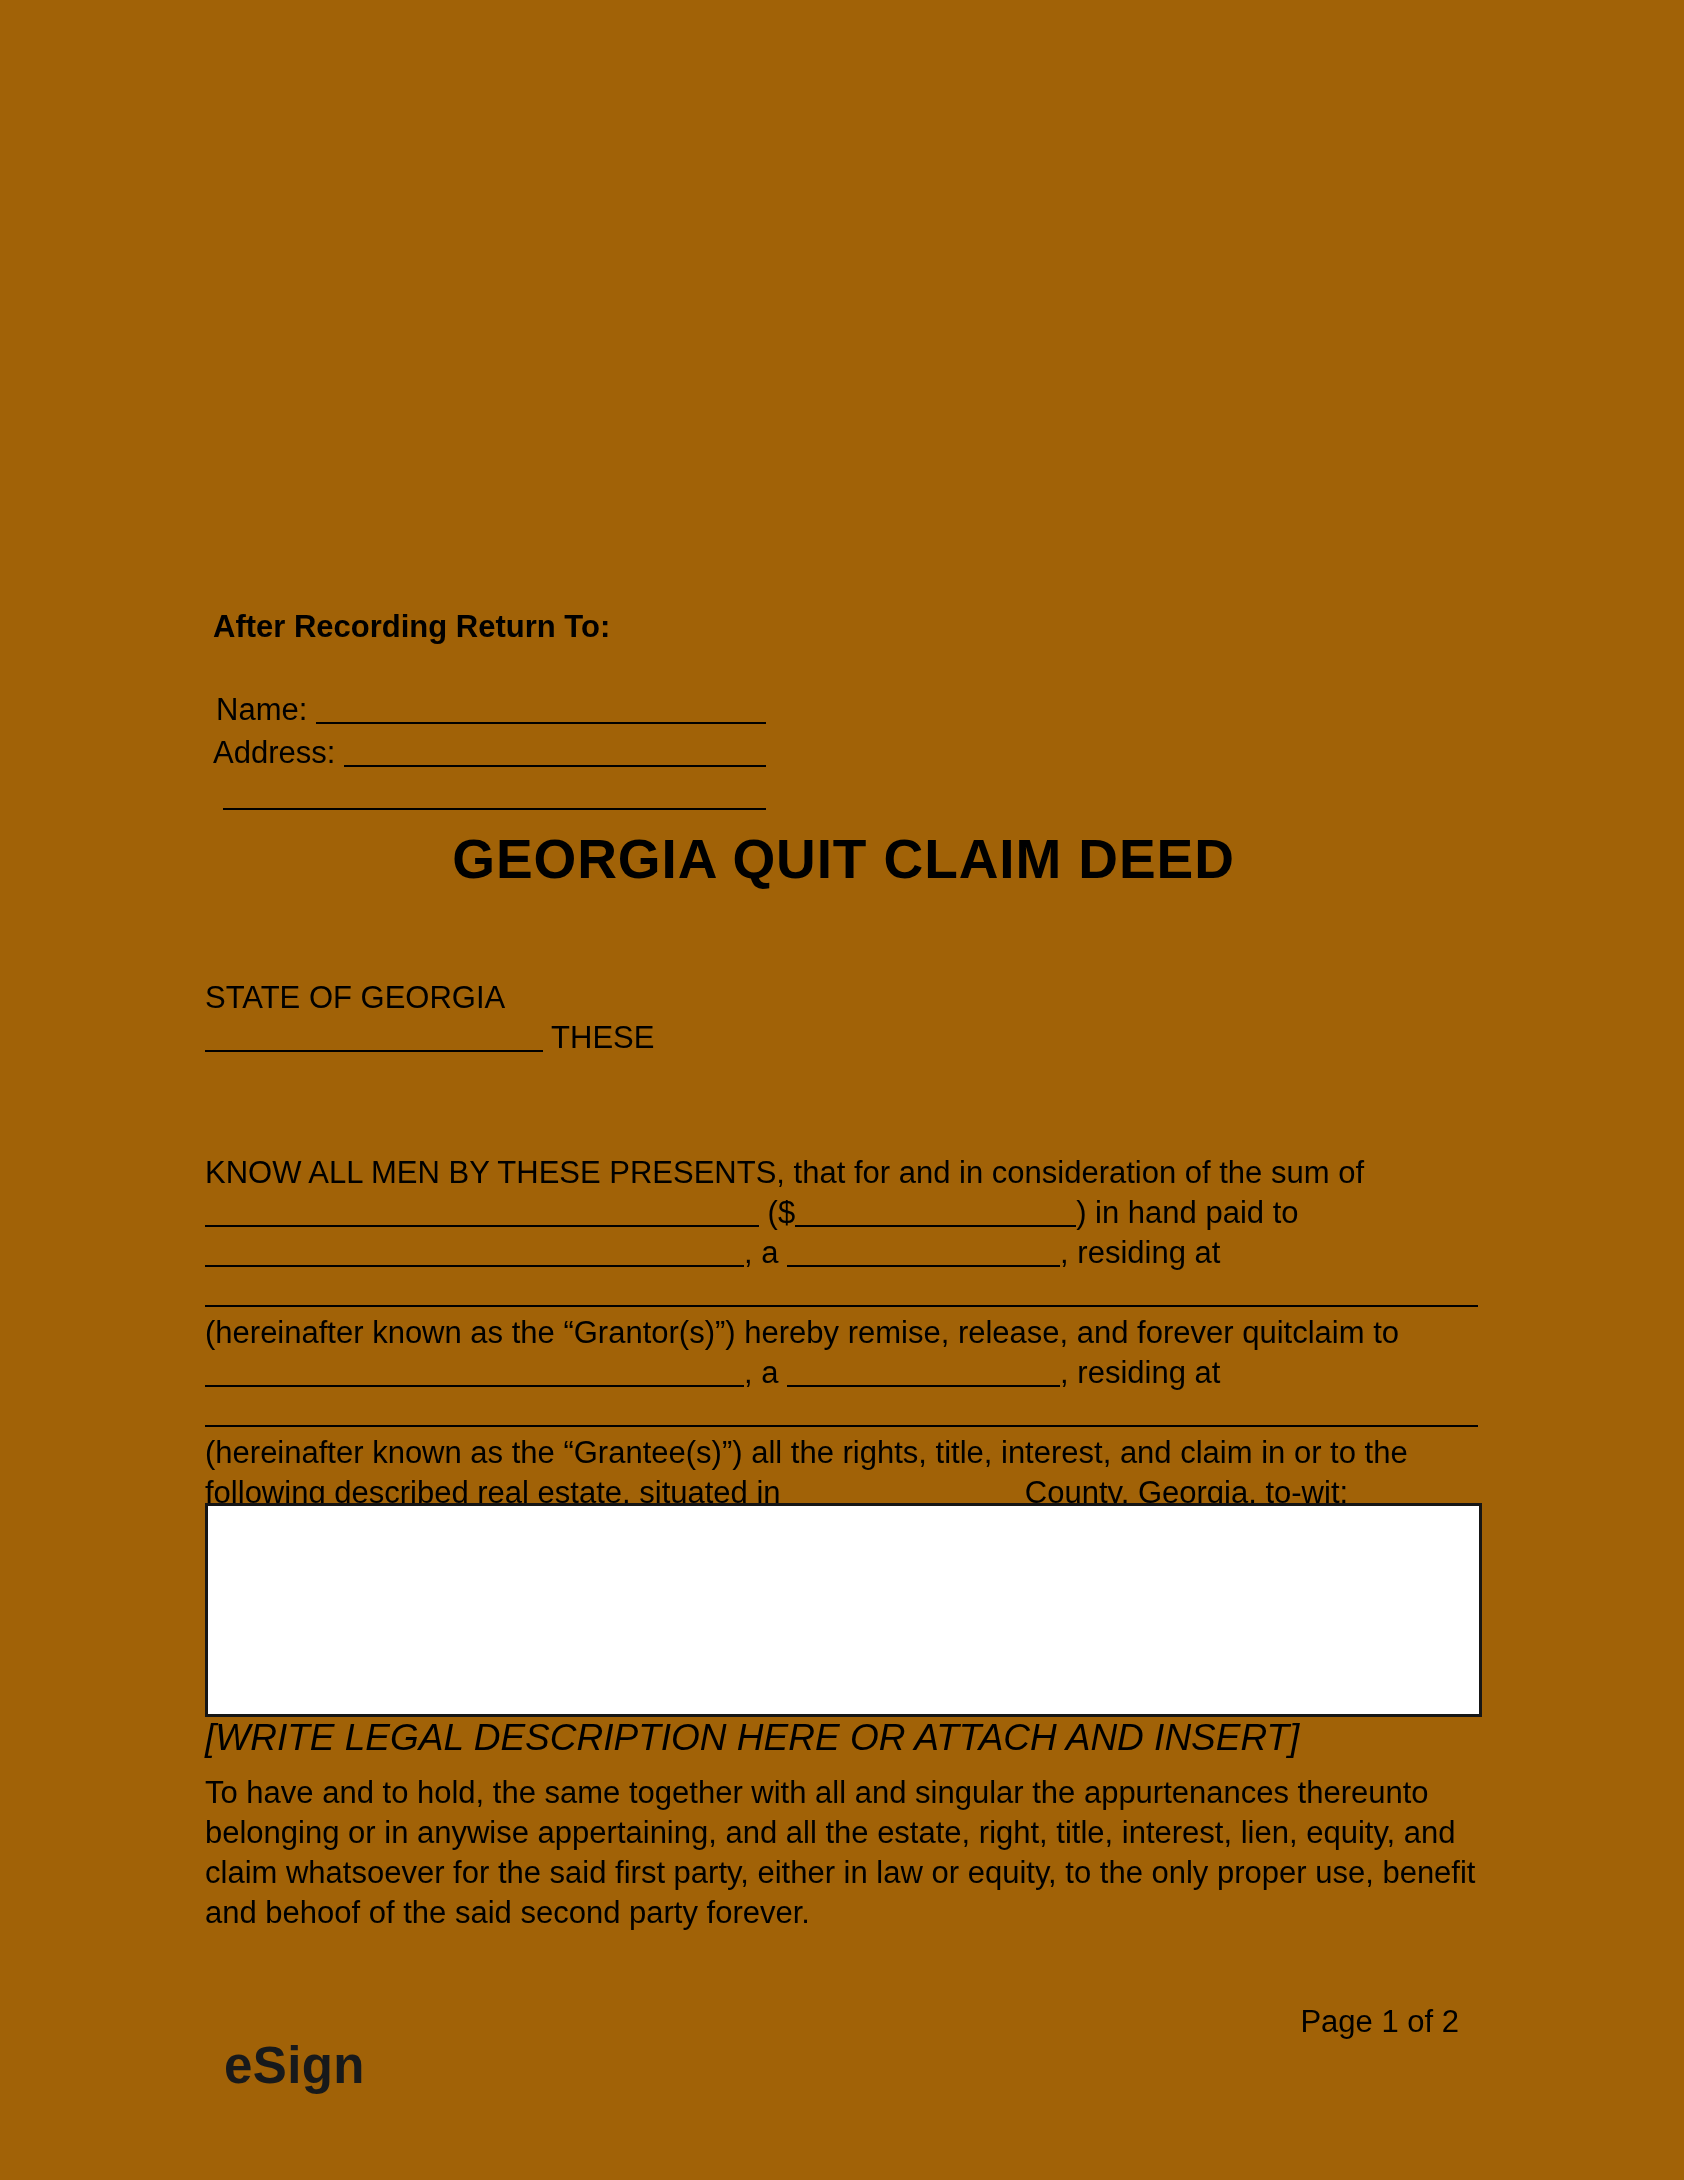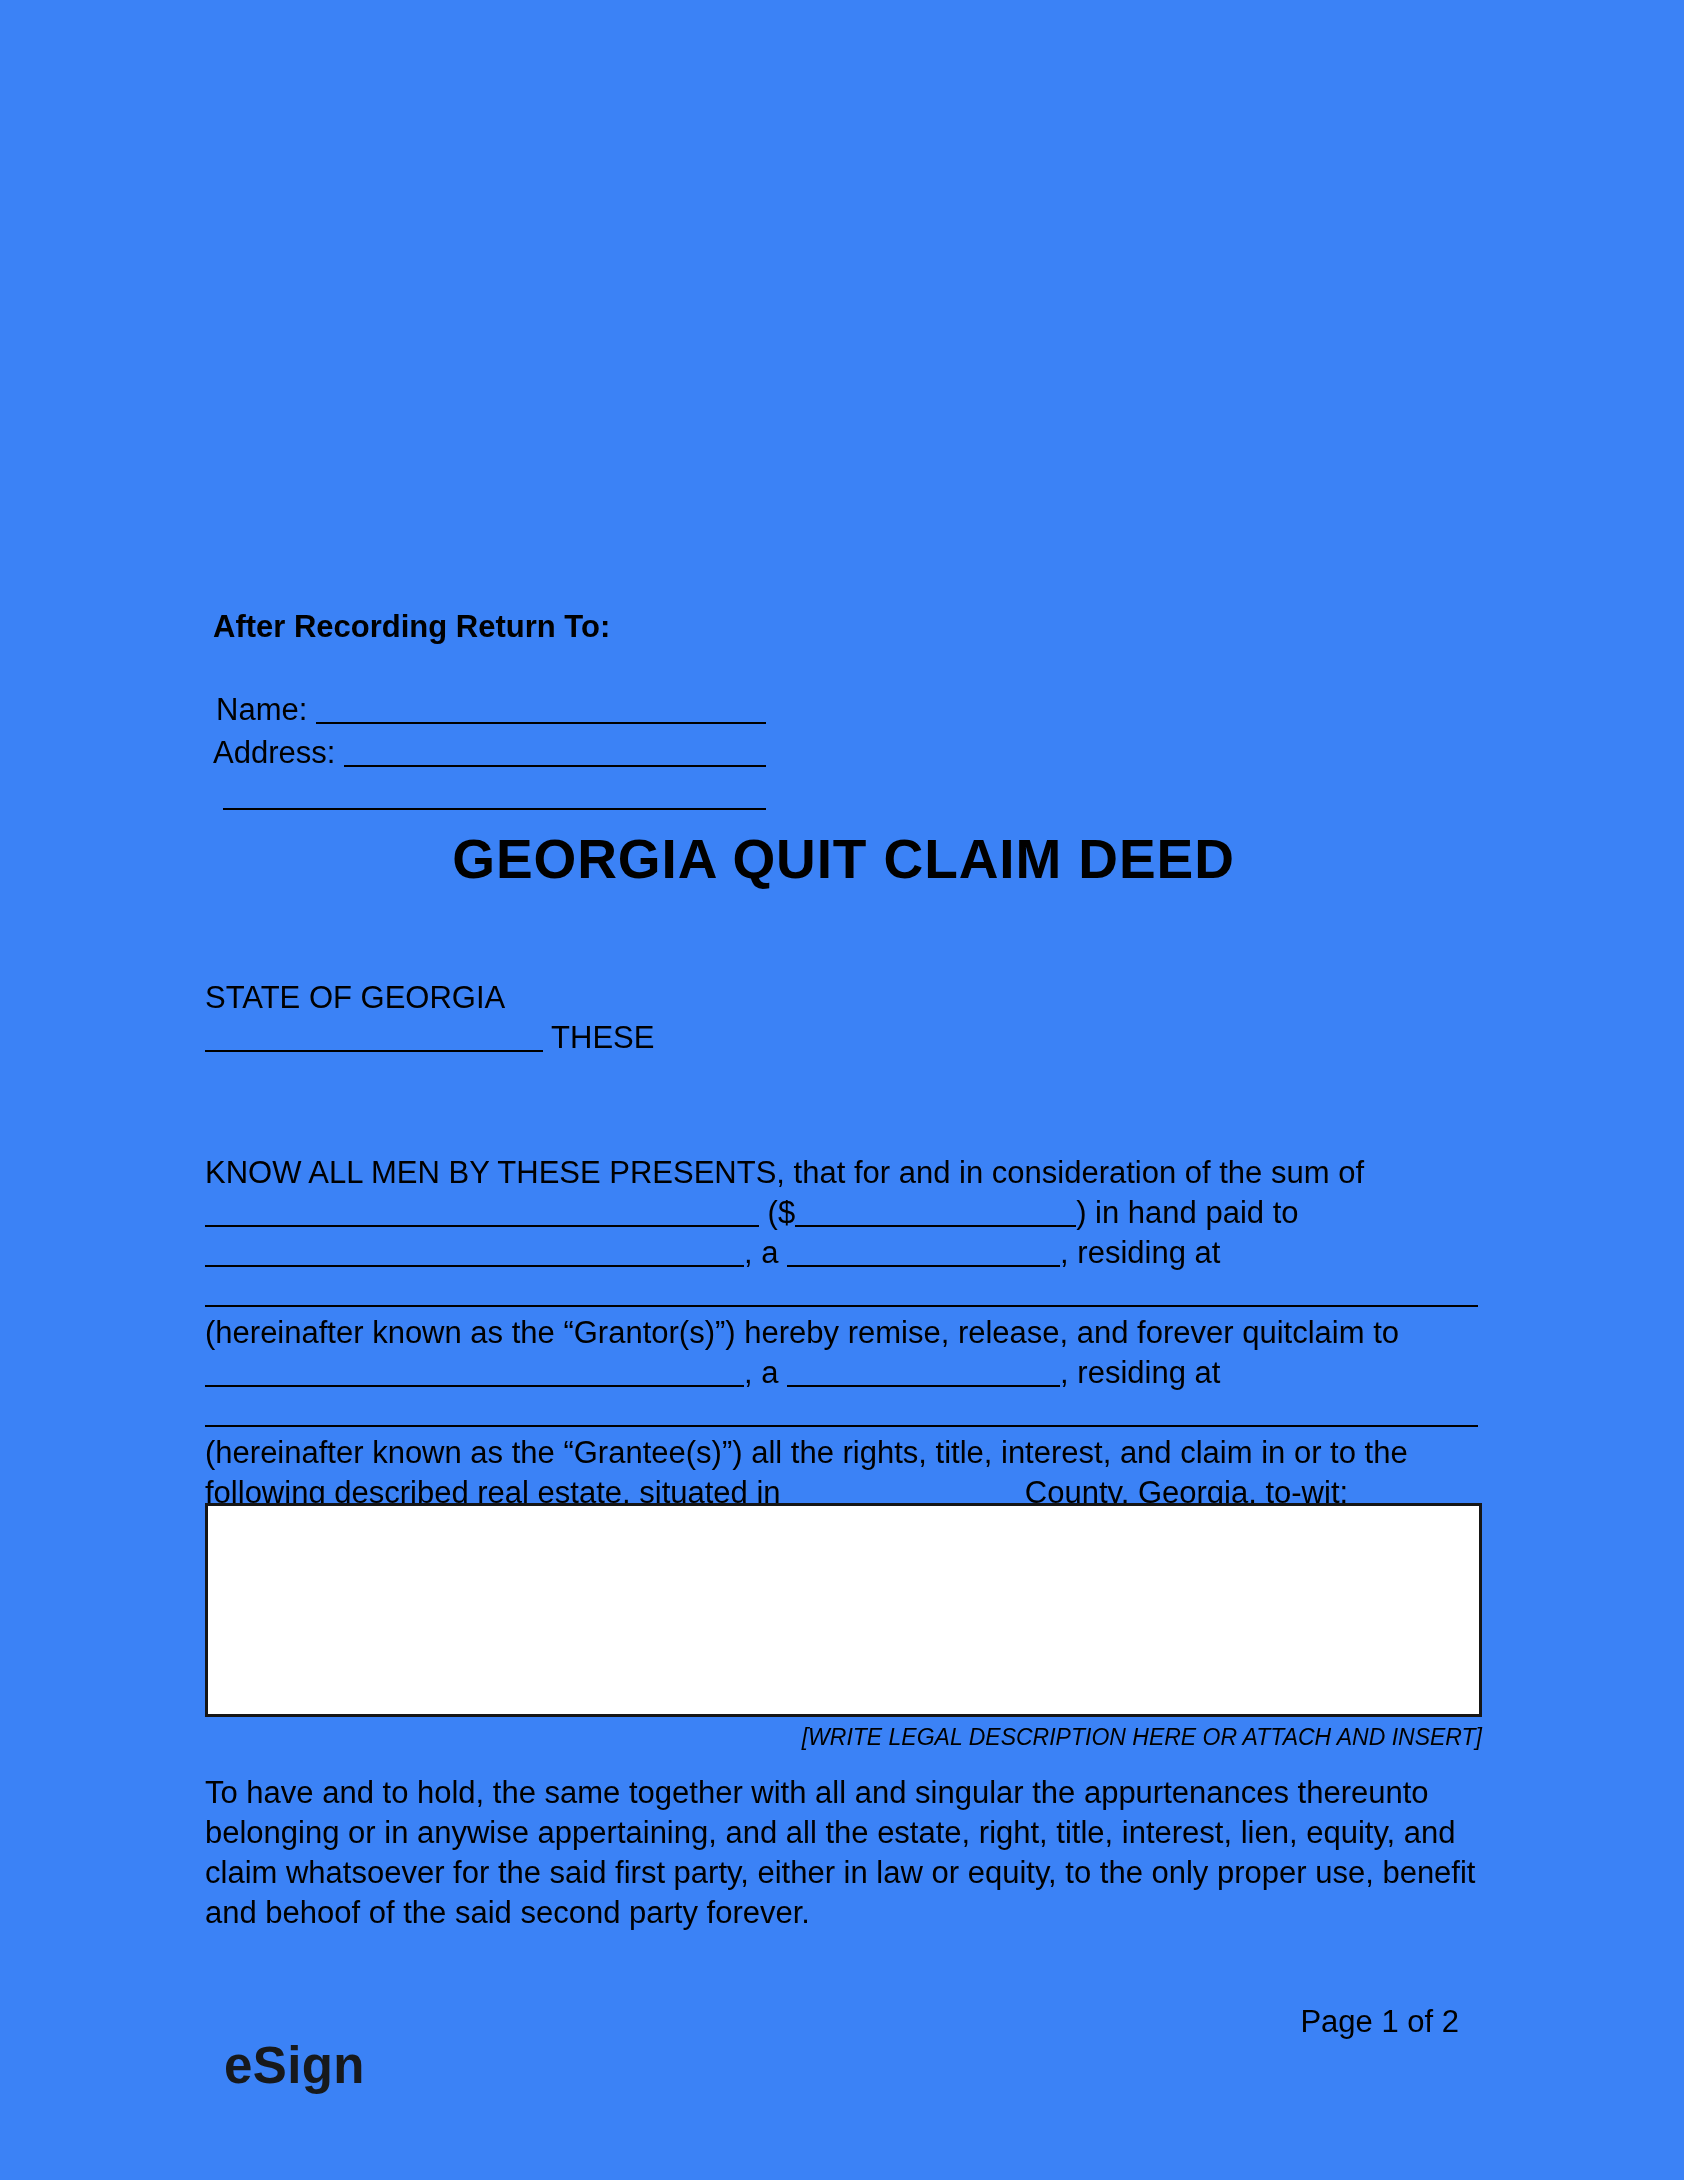--- a/index.html
+++ b/index.html
@@ -1,32 +1,32 @@
 <!DOCTYPE html>
 <html style="font-size:13.6px"><head>
 <meta charset="utf-8">
 <style>
   html,body { margin:0; padding:0; background:#ffffff; }
   .page {
-    position:relative; width:1685px; height:2181px; background:#3b82f6;
+    position:relative; width:1685px; height:2181px; background:#a16207;
     font-family:"Liberation Sans","DejaVu Sans",sans-serif;
     font-size:31px; color:#000; overflow:hidden;
   }
   .abs { position:absolute; left:205px; }
   .heading { font-weight:bold; line-height:43px; white-space:nowrap; }
   .rows .tline { line-height:43px; white-space:nowrap;text-align:right; }
   .staterows .tline { line-height:40px; white-space:nowrap; }
   .para .tline { line-height:40px; white-space:nowrap; }
   .blank { display:inline-block; border-bottom:2.6px solid #000; height:5.1px; vertical-align:-4.3px; }
   .title {
     width:1277px; text-align:center; font-size:55px; font-weight:bold;
     letter-spacing:0.9px; line-height:51px; margin:0; white-space:nowrap;
   }
   .legalbox { top:1503px; width:1277px; height:214px; border:3.4px solid #161616; box-sizing:border-box; background:#fff; }
-  .caption { top:1716px; width:1277px; text-align:right; font-style:italic; font-size:23px; line-height:43px; white-space:nowrap; }
+  .caption { top:1716px; width:1277px; text-align:left; font-style:italic; font-size:37px; line-height:43px; white-space:nowrap; }
   .logo { left:224px; top:2040px; font-size:51px; font-weight:bold; letter-spacing:0.4px; line-height:51px; color:#17191b; }
   .pageno { left:auto; right:226px; top:2000px; line-height:43px; }
 </style>
 </head>
 <body>
 
 <div class="page">
 
   <div class="abs heading" style="top:605px; left:213px;">After Recording Return To:</div>
 

